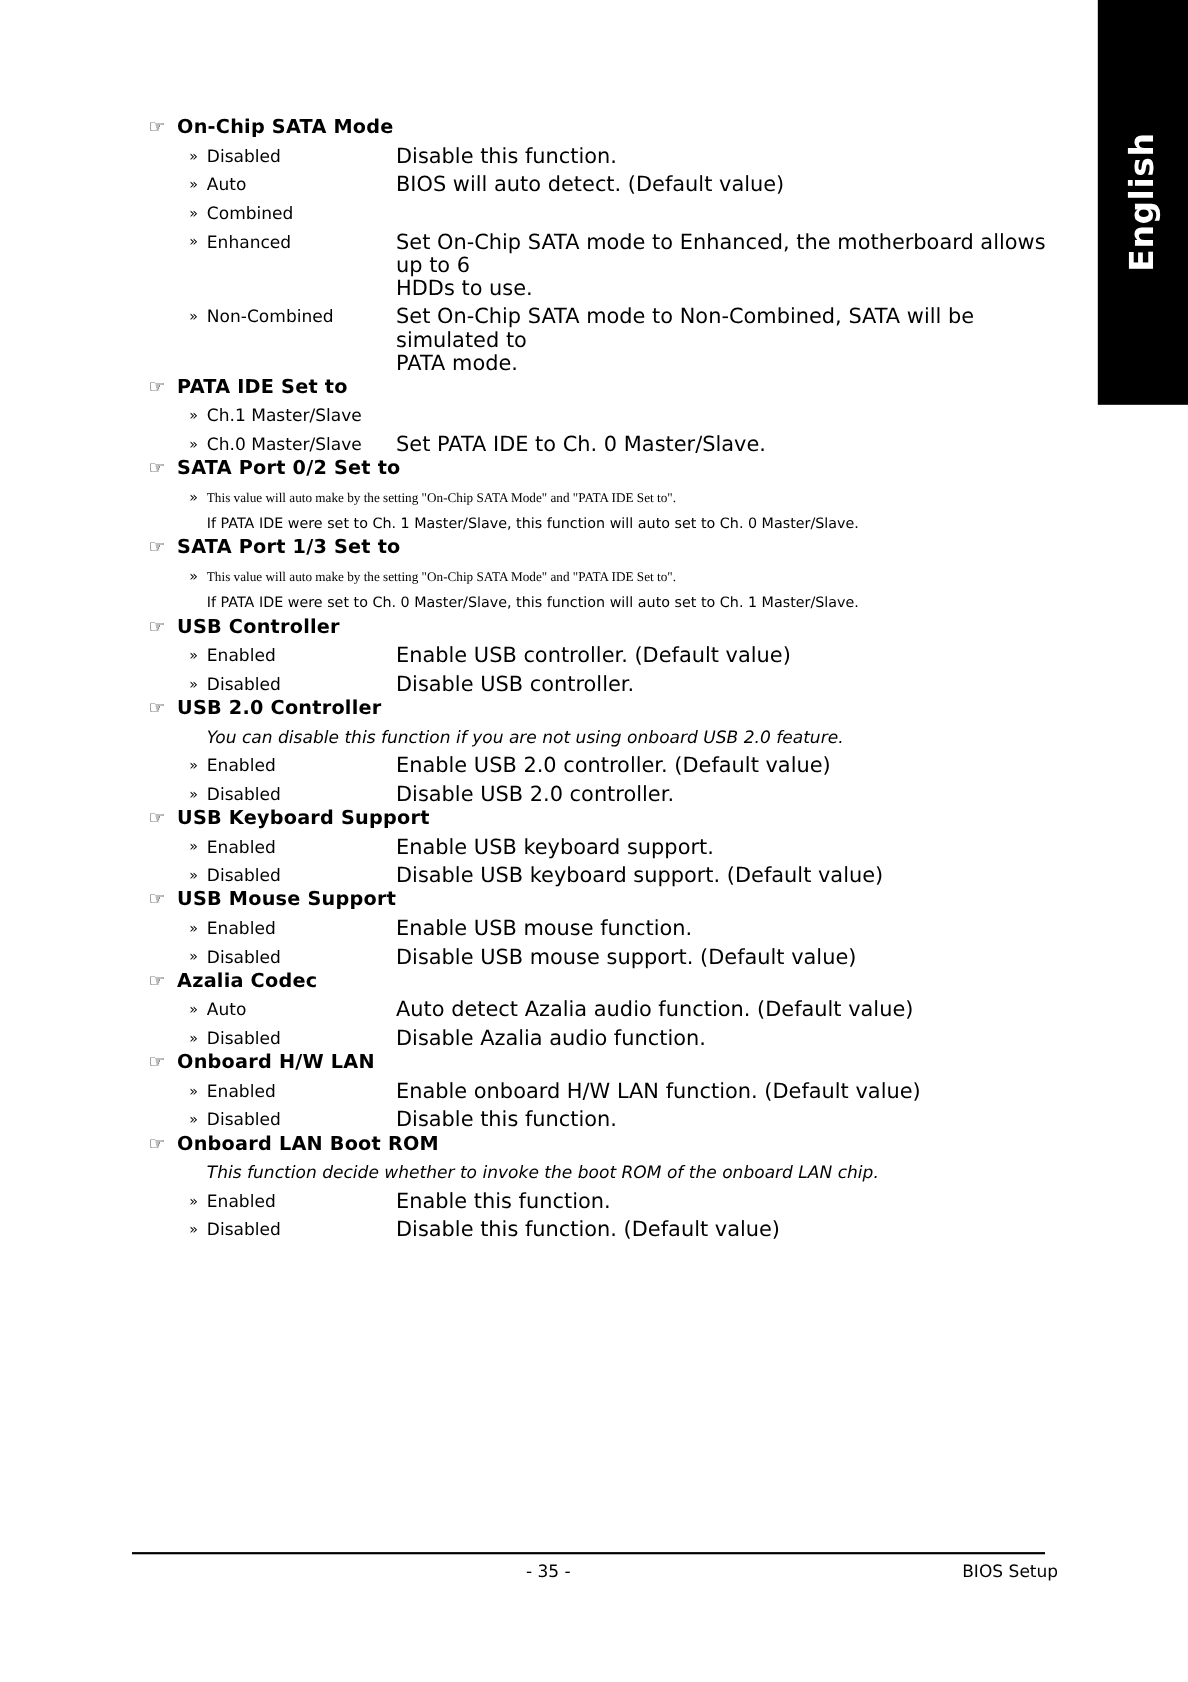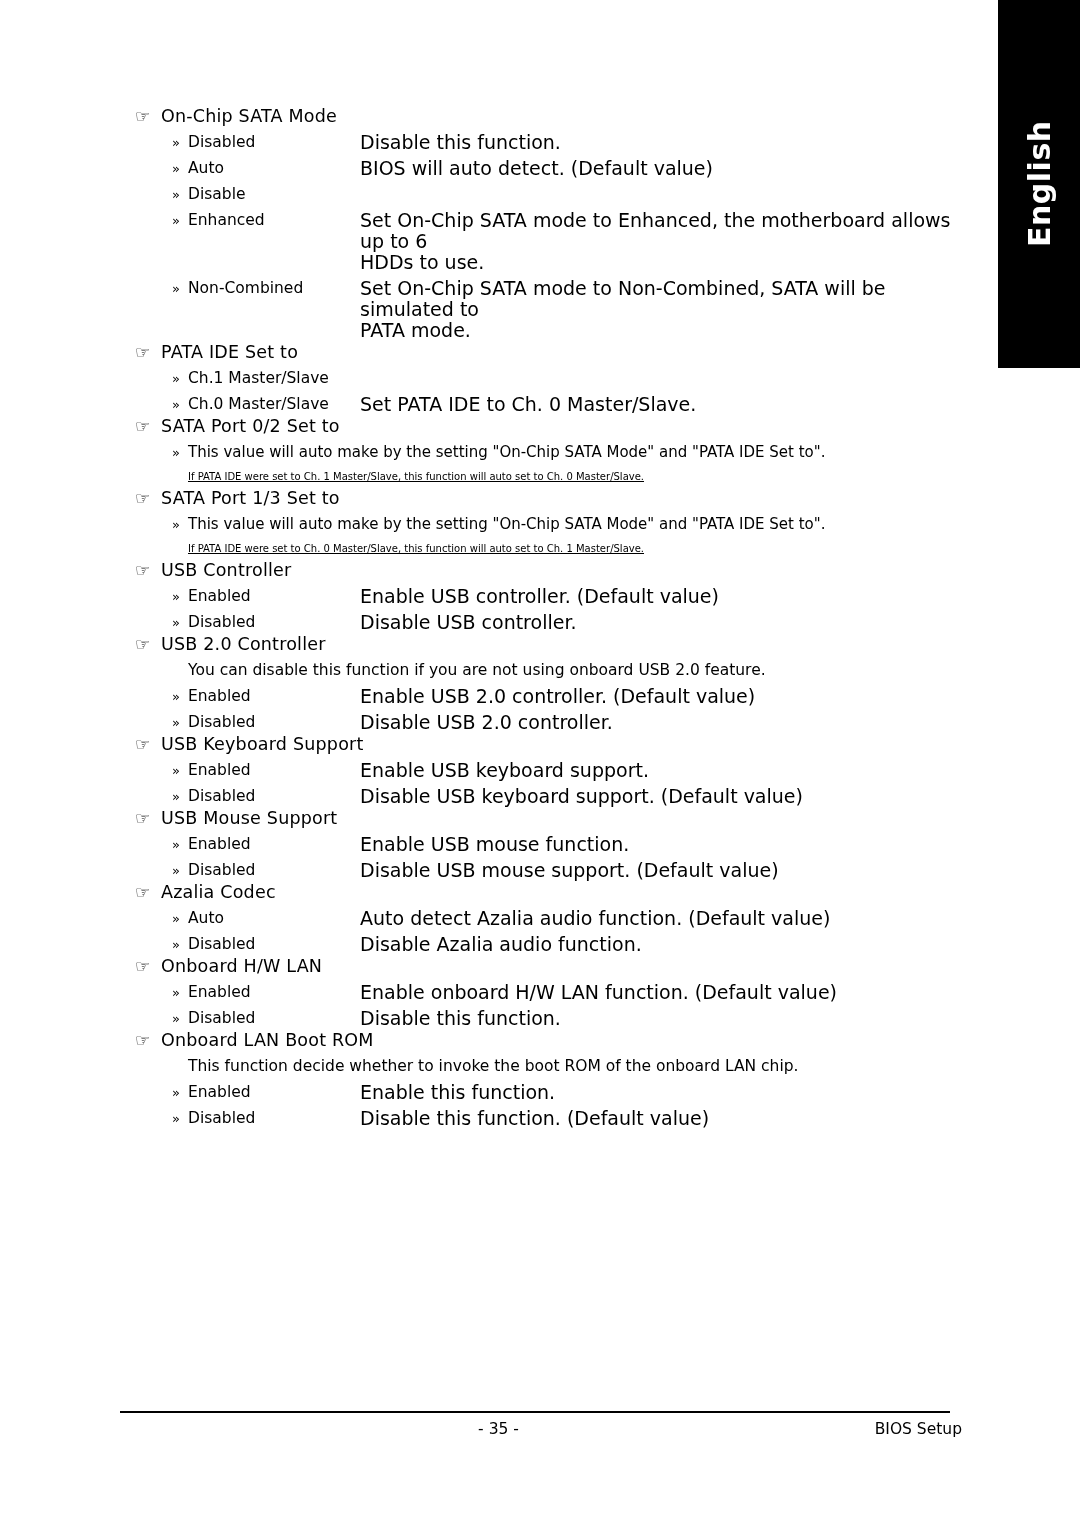--- a/index.html
+++ b/index.html
@@ -73,21 +73,21 @@
   .pointer-icon {
     width: 26px;
     flex: 0 0 26px;
     font-size: 17px;
     line-height: 22px;
     color: #000;
     font-family: "DejaVu Sans", sans-serif;
   }
   .heading-text {
     font-size: 17.5px;
-    font-weight: normal;
+    font-weight: bold;
     line-height: 22px;
     letter-spacing: 0.2px;
   }
 
   
   .opt-row {
     display: flex;
     align-items: flex-start;
     margin-top: 5px;
     padding-left: 37px;
@@ -115,35 +115,36 @@
   
   .note-row {
     display: flex;
     align-items: flex-start;
     margin-top: 5px;
     padding-left: 37px;
   }
   .note-row .opt-bullet { flex: 0 0 16px; }
   .note-text {
     flex: 1 1 auto;
-    font-size: 15px;
-    line-height: 21px;
+    font-size: 12px;
+    line-height: 21px;
+    font-family: Liberation Serif, serif;
   }
   .plain-row {
     padding-left: 53px;
-    font-size: 10px;
+    font-size: 13px;
     line-height: 21px;
     margin-top: 3px;
-    text-decoration: underline;
   }
   .plain-row-tight {
     padding-left: 53px;
     font-size: 15.5px;
     line-height: 21px;
     margin-top: 5px;
+    font-style: italic;
   }
 
   
   .footer-rule {
     position: absolute;
     left: 120px;
     top: 1411px;
     width: 830px;
     height: 2px;
     background: #000000;
@@ -183,21 +184,21 @@
           <span class="opt-label">Disabled</span>
           <span class="opt-desc"><span>Disable this function.</span></span>
         </div>
         <div class="opt-row">
           <span class="opt-bullet">»</span>
           <span class="opt-label">Auto</span>
           <span class="opt-desc"><span>BIOS will auto detect. (Default value)</span></span>
         </div>
         <div class="opt-row">
           <span class="opt-bullet">»</span>
-          <span class="opt-label">Disable</span>
+          <span class="opt-label">Combined</span>
         </div>
         <div class="opt-row">
           <span class="opt-bullet">»</span>
           <span class="opt-label">Enhanced</span>
           <span class="opt-desc"><span>Set On-Chip SATA mode to Enhanced, the motherboard allows up to 6</span><span class="cont">HDDs to use.</span></span>
         </div>
         <div class="opt-row">
           <span class="opt-bullet">»</span>
           <span class="opt-label">Non-Combined</span>
           <span class="opt-desc"><span>Set On-Chip SATA mode to Non-Combined, SATA will be simulated to</span><span class="cont">PATA mode.</span></span>

